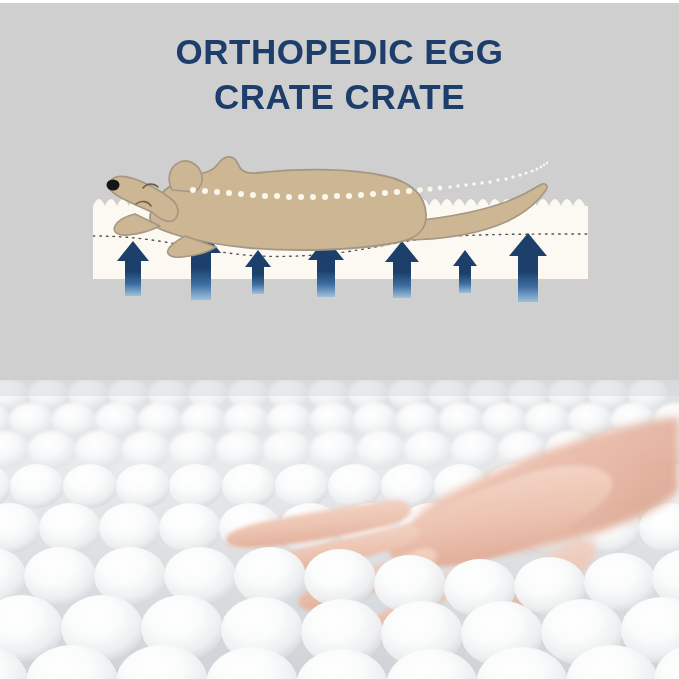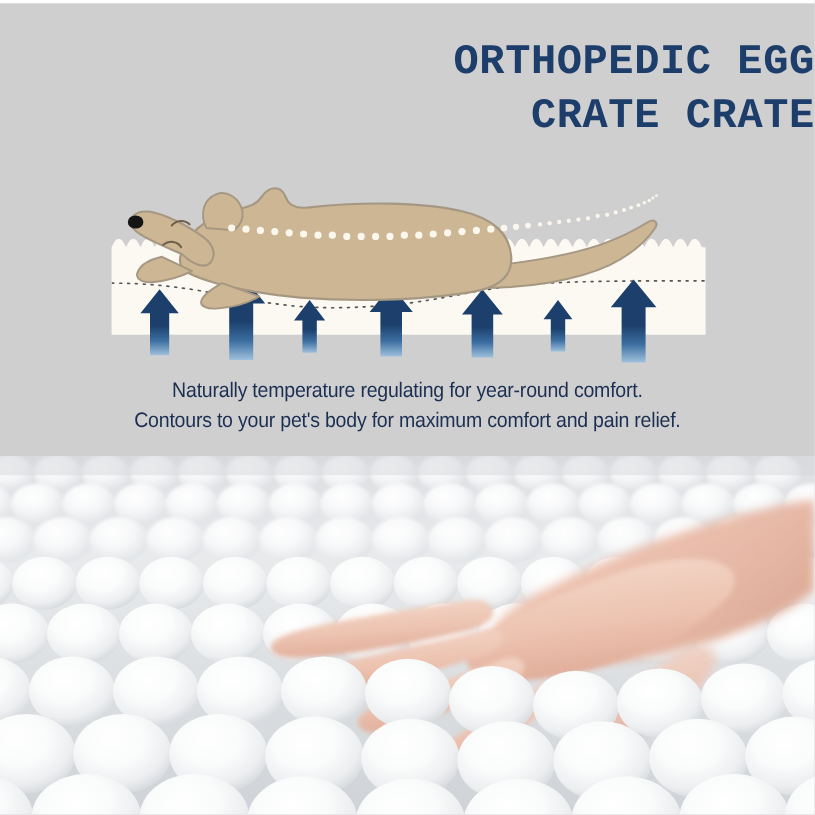--- a/index.html
+++ b/index.html
@@ -36,23 +36,23 @@
     height: 377px;
     background: #cfcfd0;
   }
 
   
   .headline {
     position: absolute;
     left: 0;
     top: 30px;
     width: 679px;
-    text-align: right;
+    text-align: center;
     color: #1d3e6b;
-    font-family: Liberation Mono, monospace;
+    font-family: Liberation Sans, sans-serif;
     font-weight: bold;
     font-size: 35px;
     line-height: 1.28;
     letter-spacing: 0.5px;
   }
   .headline .l1, .headline .l2 { display: block; }
 
   
   .illustration {
     position: absolute;
@@ -278,24 +278,20 @@
           <circle cx="532" cy="43" r="1.6"></circle>
           <circle cx="537" cy="41" r="1.5"></circle>
           <circle cx="541" cy="39" r="1.4"></circle>
           <circle cx="544" cy="37" r="1.3"></circle>
           <circle cx="547" cy="35" r="1.2"></circle>
         </g>
       </g>
     </svg>
   </div>
 
-  <div class="captions">
-    <span class="caption-line">Naturally temperature regulating for year-round comfort.</span>
-    <span class="caption-line">Contours to your pet's body for maximum comfort and pain relief.</span>
-  </div>
 
   <div class="photo">
     <svg width="679" height="299" viewBox="0 0 679 299" xmlns="http://www.w3.org/2000/svg">
       <defs>
 
         <radialGradient id="bump" cx="40%" cy="32%" r="72%">
           <stop offset="0%" stop-color="#ffffff"></stop>
           <stop offset="45%" stop-color="#fafbfb"></stop>
           <stop offset="78%" stop-color="#eceef0"></stop>
           <stop offset="100%" stop-color="#d5d8dc"></stop>

